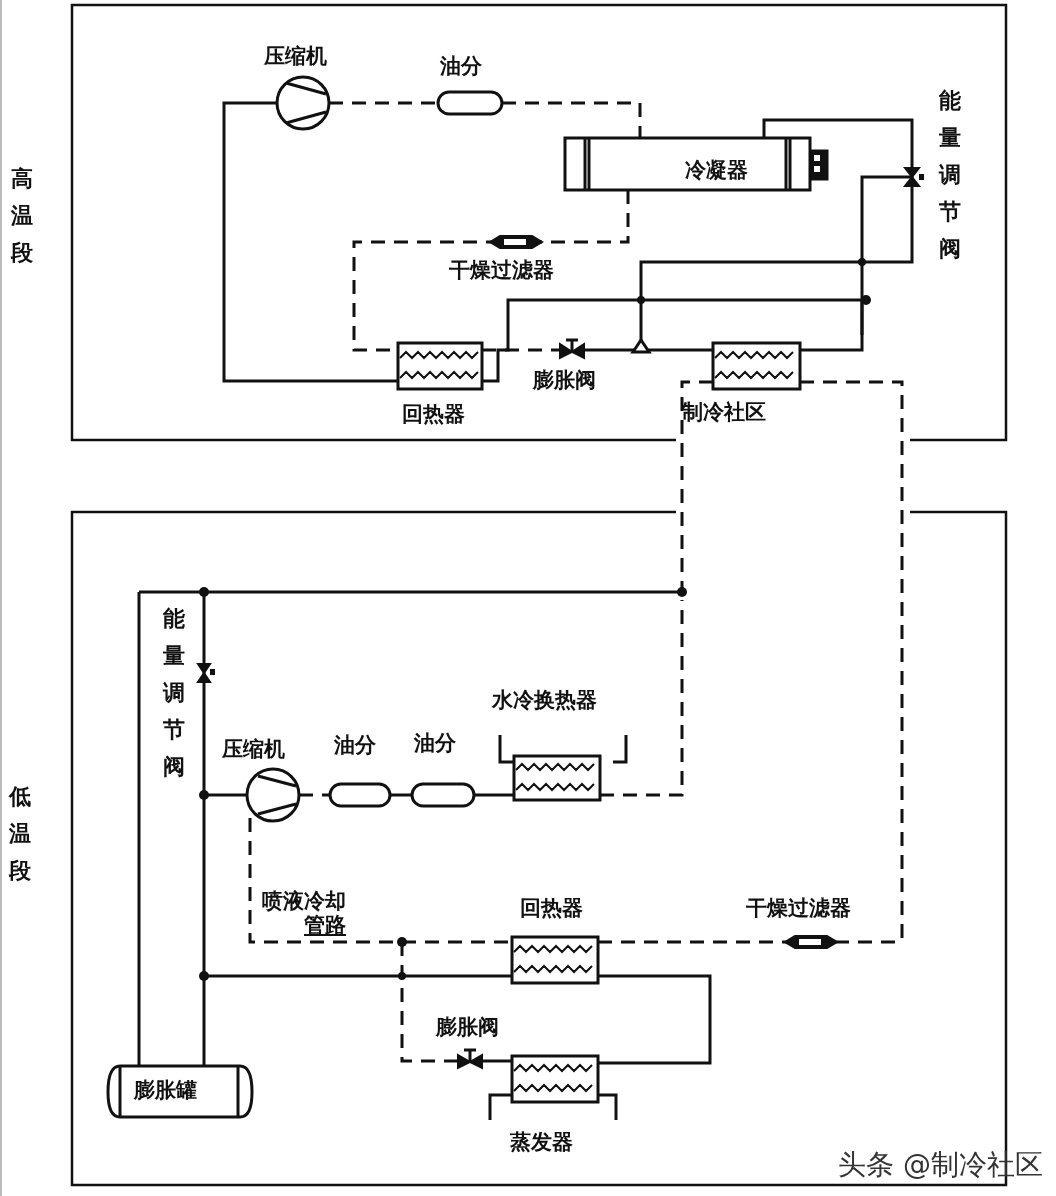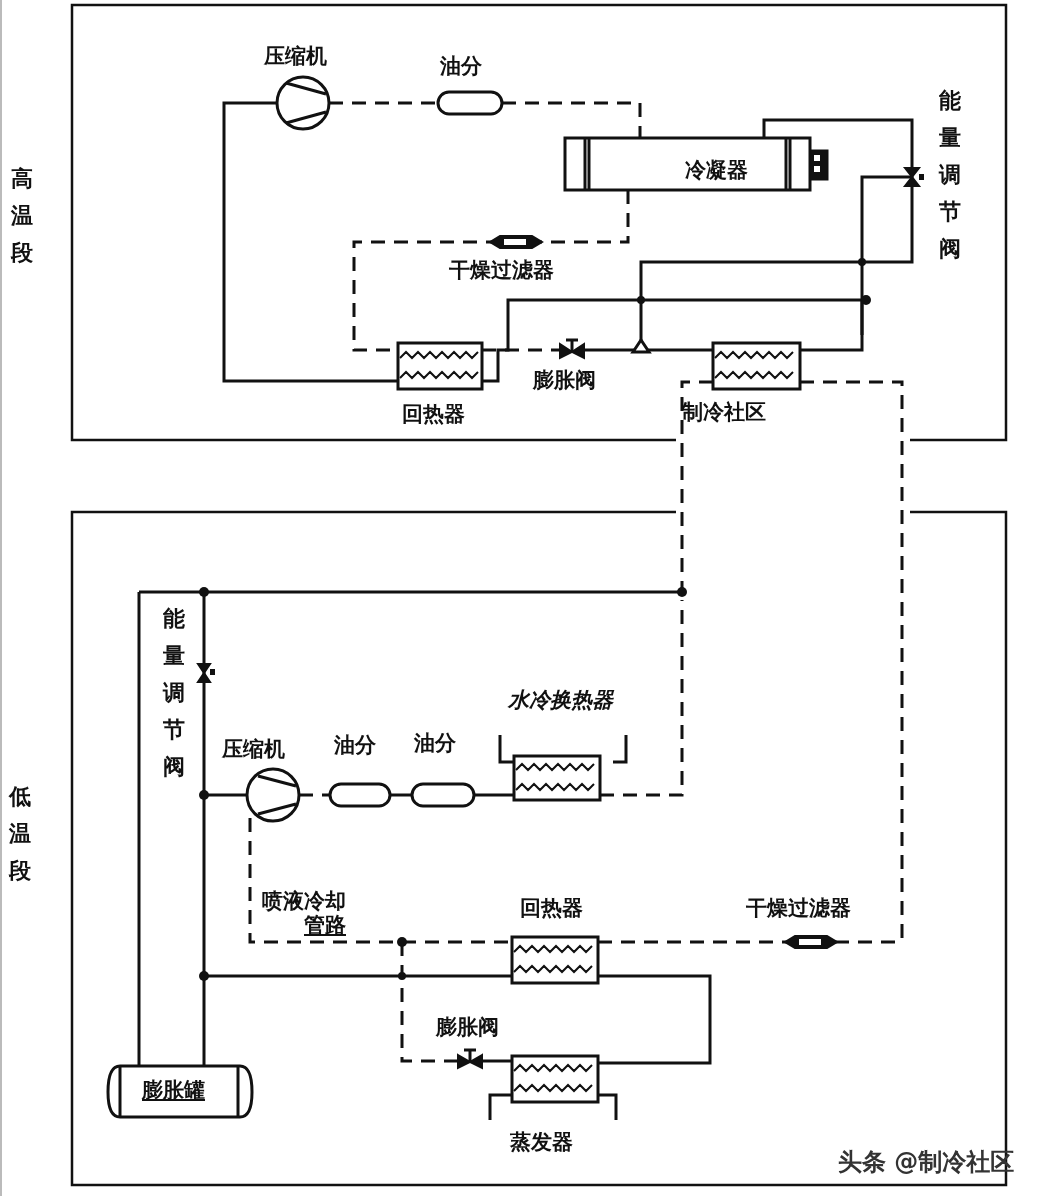--- a/index.html
+++ b/index.html
@@ -1,21 +1,21 @@
 <!DOCTYPE html>
 <html><head>
 <meta charset="utf-8">
 <style>
   html, body { margin:0; padding:0; background:#ffffff; }
   body { width:1056px; height:1196px; position:relative; overflow:hidden;
          font-family:"DejaVu Sans", sans-serif; color:#111; }
   #diagram { position:absolute; left:0; top:0; }
   .lbl { position:absolute; font-weight:bold; font-size:21px; line-height:1; white-space:nowrap; color:#111; }
   .vlbl { position:absolute; font-weight:bold; font-size:22px; width:24px; text-align:center; line-height:37px; color:#111; }
-  .watermark { position:absolute; font-size:24px; color:#333; white-space:nowrap; font-weight:bold; }
+  .watermark { position:absolute; font-size:28px; color:#333; white-space:nowrap; font-weight:normal; }
   .leftbar { position:absolute; left:0; top:0; width:2px; height:1196px; background:#bbb; }
   svg line, svg path, svg polyline { stroke:#111; fill:none; stroke-width:3; }
   .dash { stroke-dasharray:14 9; }
 </style>
 </head>
 <body>
 
 <div class="leftbar"></div>
 
 <svg id="diagram" width="1056" height="1196" viewBox="0 0 1056 1196">
@@ -176,22 +176,22 @@
 <div class="vlbl" style="left:938px;top:82px;">能<br>量<br>调<br>节<br>阀</div>
 <div class="lbl" style="left:449px;top:260px;">干燥过滤器</div>
 <div class="lbl" style="left:533px;top:370px;">膨胀阀</div>
 <div class="lbl" style="left:402px;top:404px;">回热器</div>
 <div class="lbl" style="left:682px;top:402px;">制冷社区</div>
 
 <div class="vlbl" style="left:162px;top:600px;">能<br>量<br>调<br>节<br>阀</div>
 <div class="lbl" style="left:222px;top:739px;">压缩机</div>
 <div class="lbl" style="left:334px;top:735px;">油分</div>
 <div class="lbl" style="left:414px;top:733px;">油分</div>
-<div class="lbl" style="left:508px;top:690px;font-style:italic;">水冷换热器</div>
+<div class="lbl" style="left:492px;top:690px;">水冷换热器</div>
 <div class="lbl" style="left:262px;top:875px;margin-top:16px;">喷液冷却</div>
 <div class="lbl" style="left:304px;top:915px;text-decoration:underline;">管路</div>
 <div class="lbl" style="left:520px;top:898px;">回热器</div>
 <div class="lbl" style="left:746px;top:898px;">干燥过滤器</div>
 <div class="lbl" style="left:436px;top:1017px;">膨胀阀</div>
-<div class="lbl" style="left:142px;top:1080px;text-decoration:underline;">膨胀罐</div>
+<div class="lbl" style="left:134px;top:1080px;">膨胀罐</div>
 <div class="lbl" style="left:510px;top:1120px;margin-top:12px;">蒸发器</div>
 
 <div class="watermark" style="left:838px;top:1146px;">头条 @制冷社区</div>
 
 </body></html>

